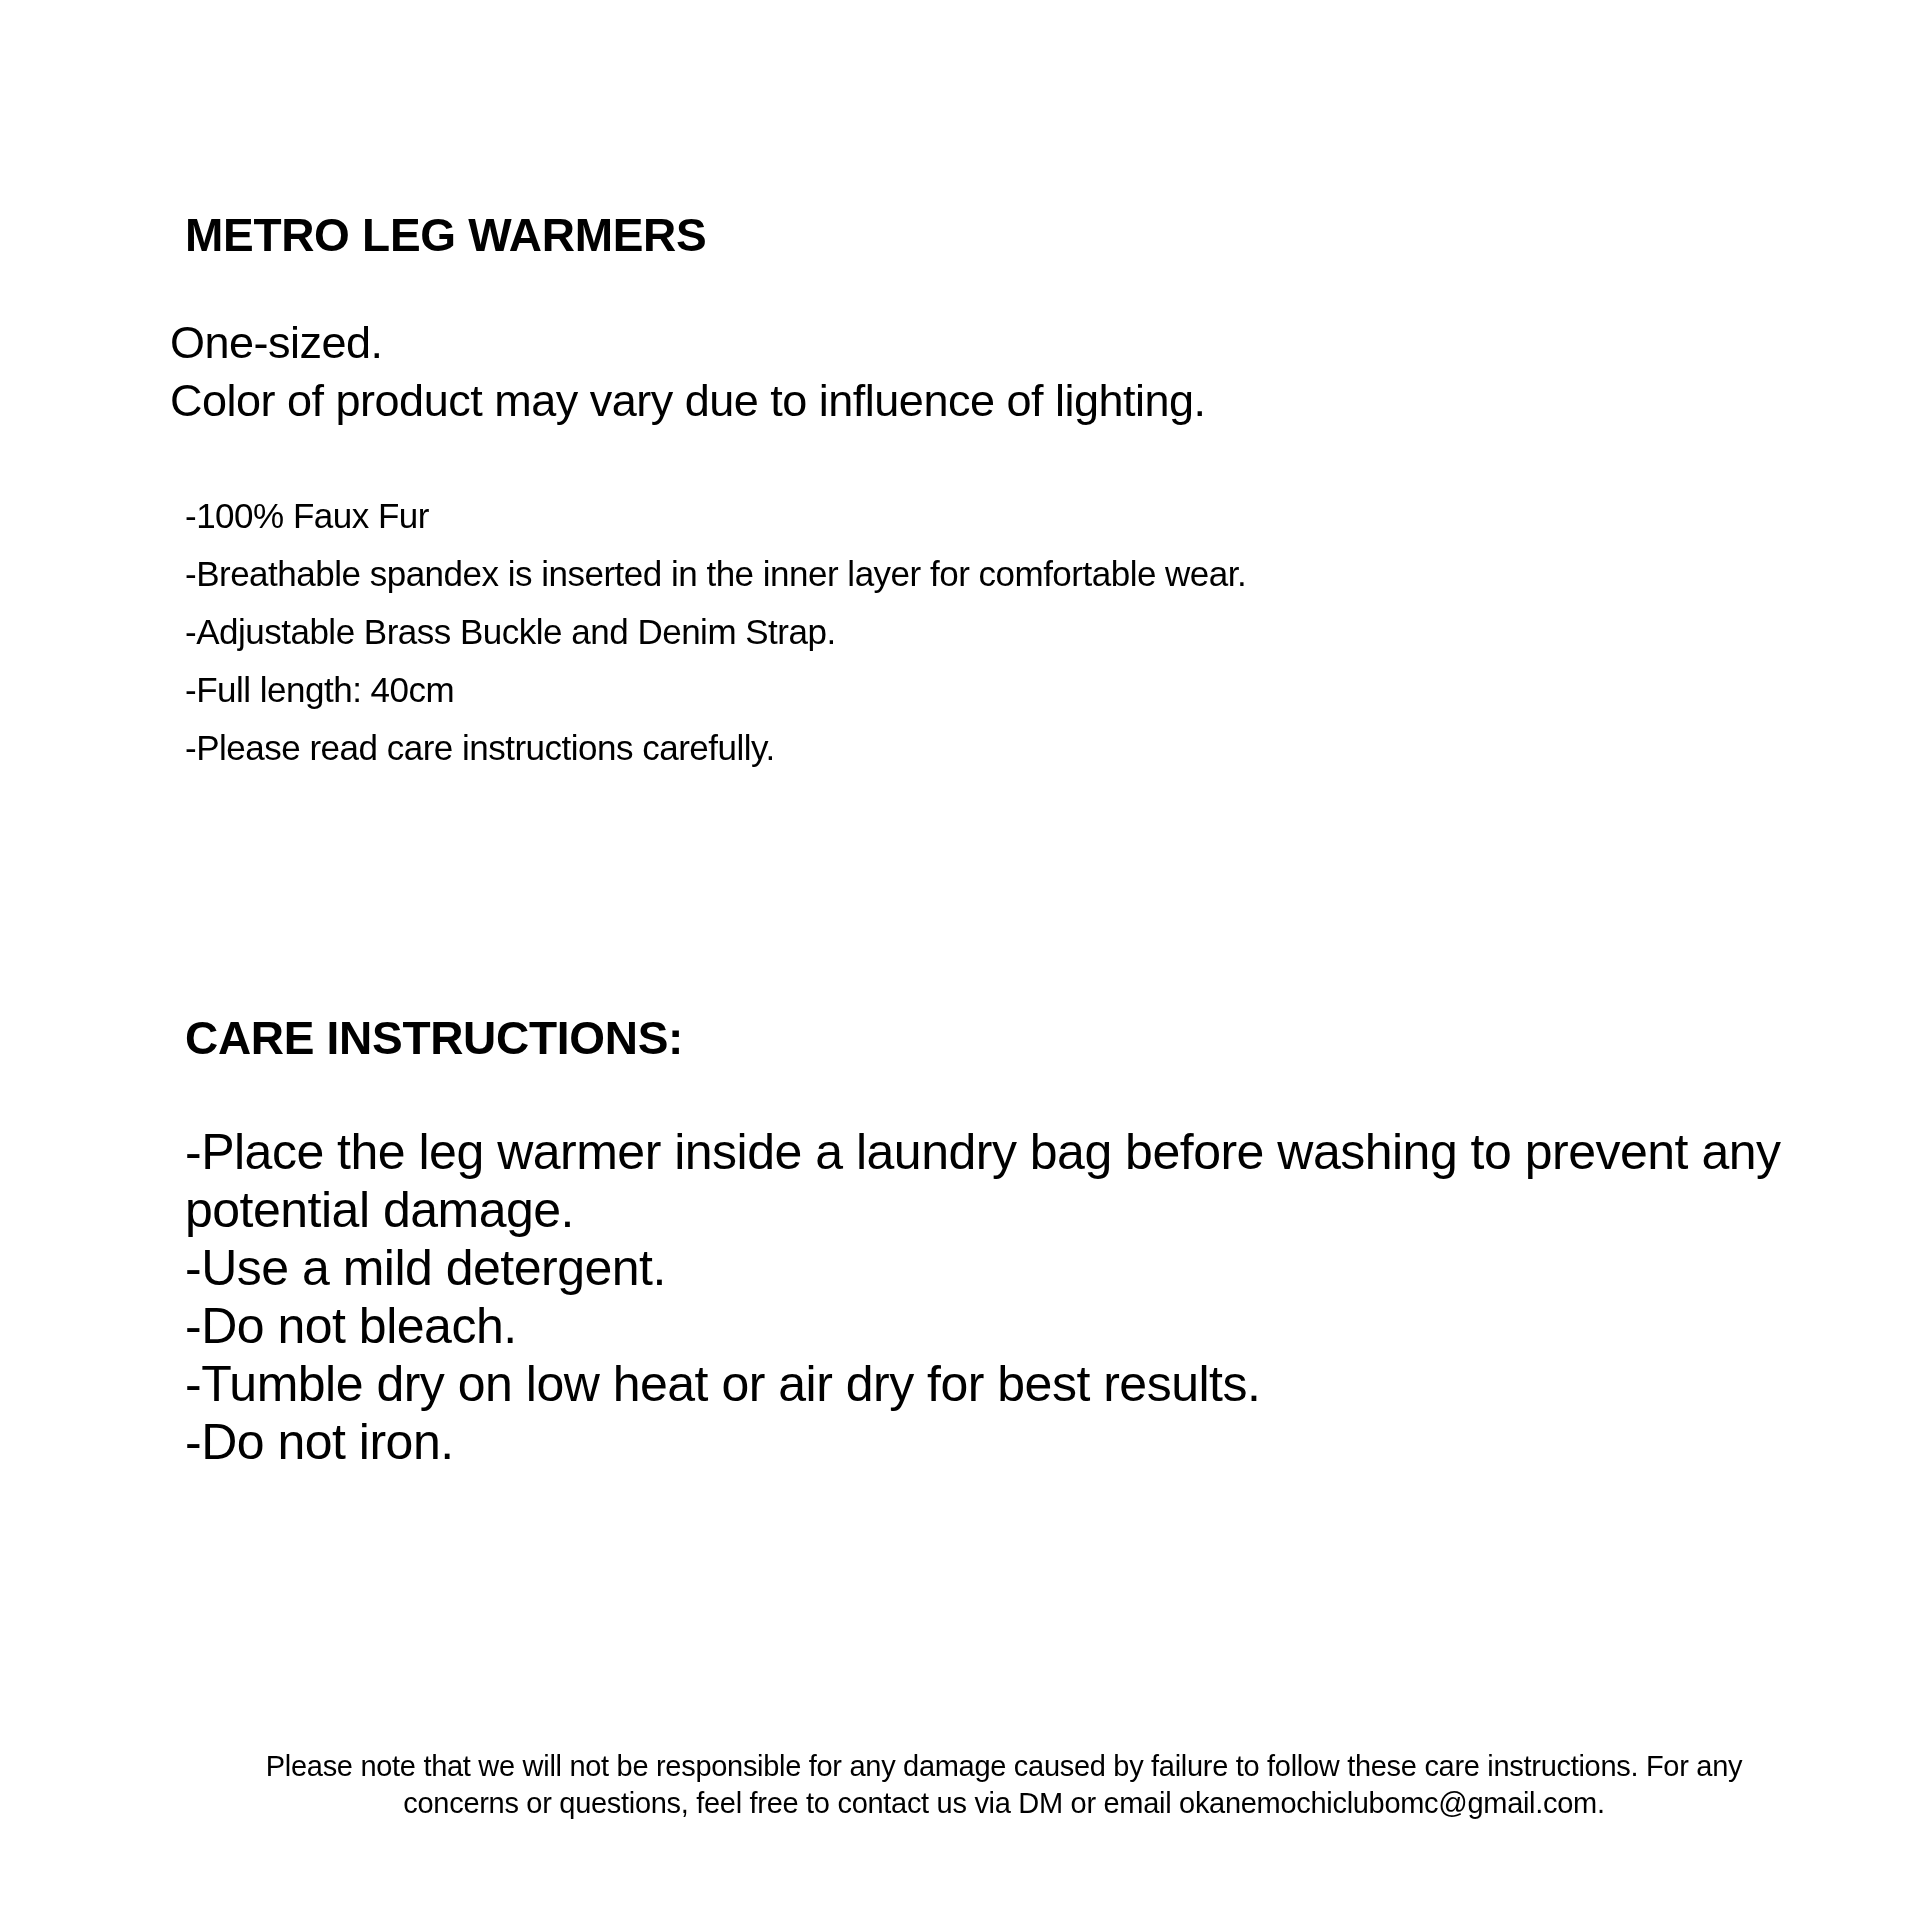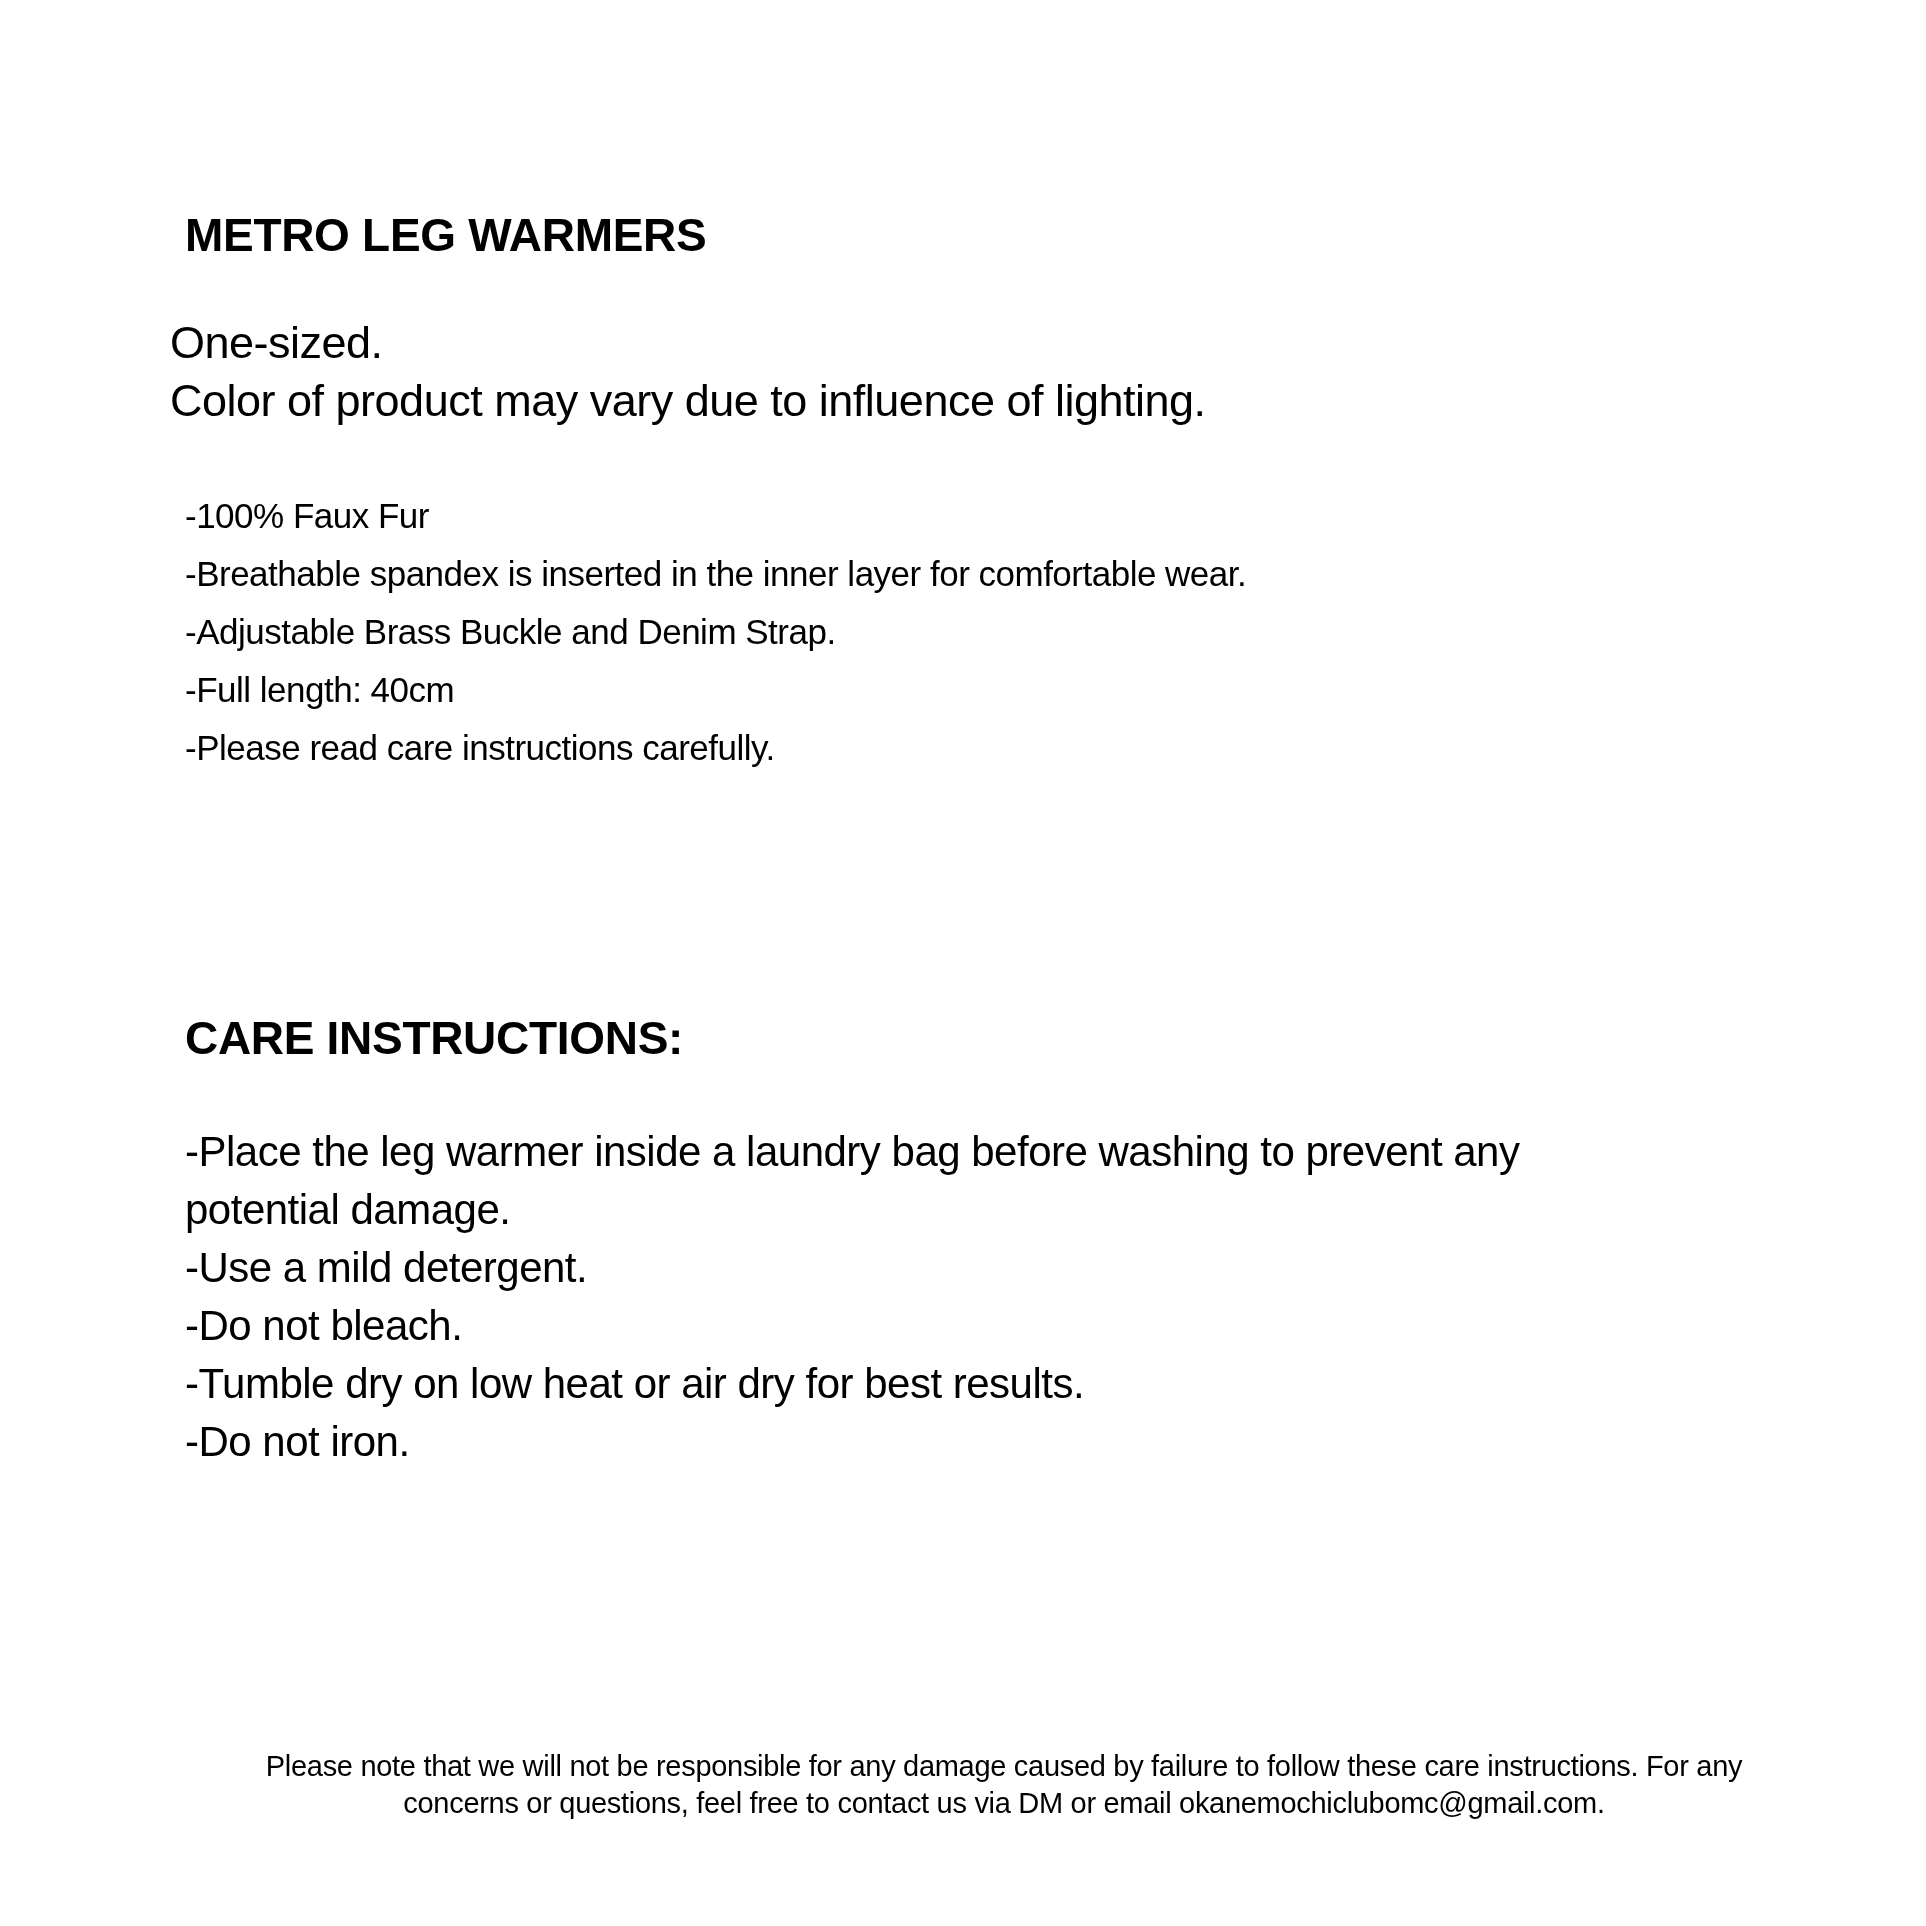--- a/index.html
+++ b/index.html
@@ -56,21 +56,21 @@
     font-size: 46px;
     font-weight: 700;
     line-height: 58px;
     letter-spacing: -0.3px;
     text-align: left;
   }
   .care {
     position: absolute;
     left: 185px;
     top: 1123px;
-    font-size: 42px;
+    font-size: 50px;
     line-height: 58px;
     letter-spacing: -0.5px;
   }
   .footer {
     position: absolute;
     left: 185px;
     width: 1638px;
     top: 1701px;
     font-size: 29px;
     line-height: 37px;

